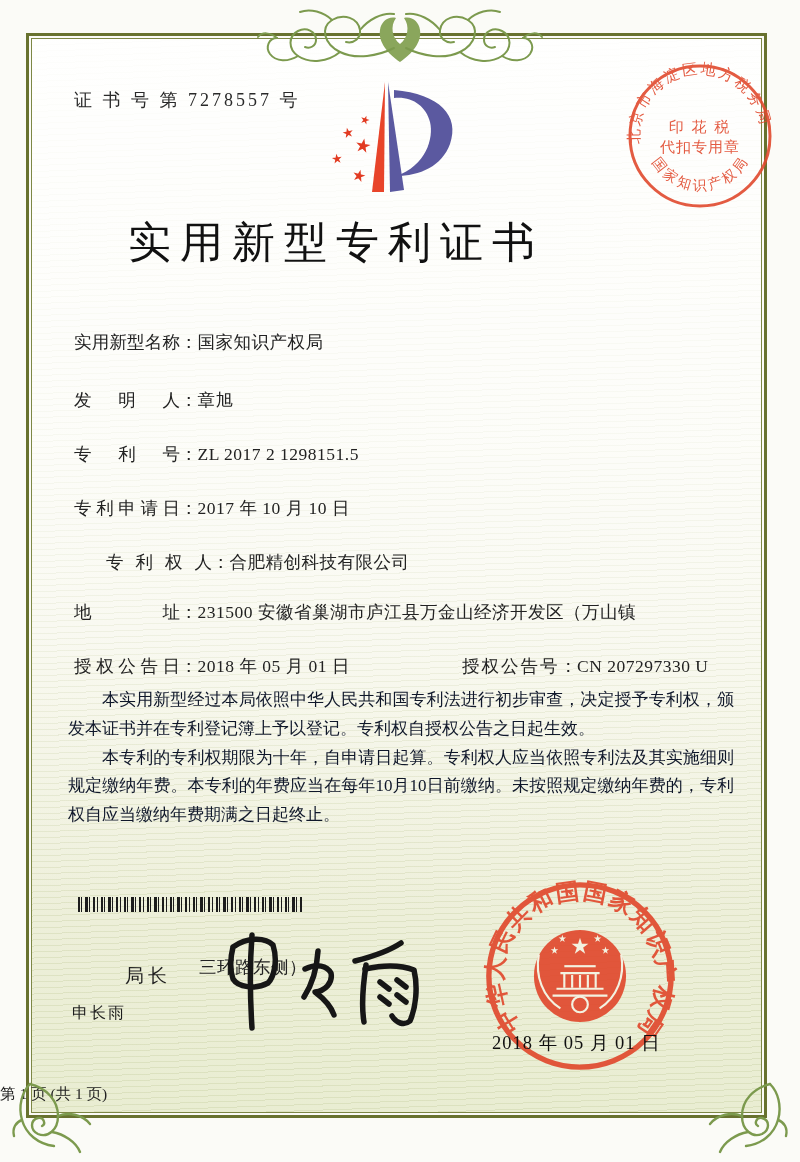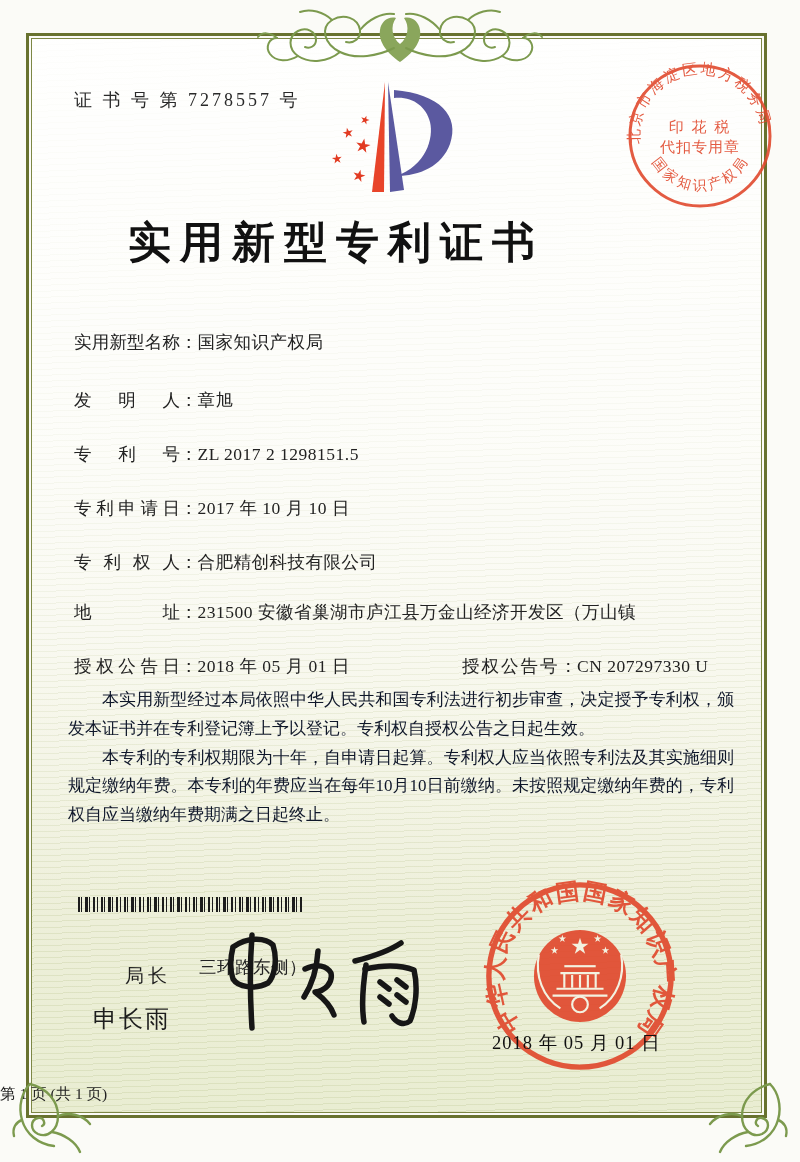--- a/index.html
+++ b/index.html
@@ -13,21 +13,21 @@
            border:3px solid #68722f; }
   .frame-inner { position:absolute; inset:2px; border:1px solid #7d8745;
     background:
       linear-gradient(to bottom, rgba(255,255,255,.92) 0%, rgba(255,255,255,.66) 38%, rgba(255,255,255,.25) 62%, rgba(255,255,255,0) 82%),
       repeating-linear-gradient(178deg, rgba(170,182,120,.22) 0 1px, rgba(255,255,255,0) 1px 6px),
       linear-gradient(to bottom,#fbfbf2 0%,#f6f6e9 55%,#edefd9 82%,#e9edd2 100%);
   }
 
   .cert-no { left:74px; top:88px; font-size:18px; letter-spacing:3px; color:#2a2a2a; }
 
-  .title { left:0; top:214px; width:672px; text-align:center; font-size:43px; font-weight:bold;
+  .title { left:0; top:214px; width:672px; text-align:center; font-size:43px; font-weight:normal;
            letter-spacing:9px; color:#111; }
 
   .fields { left:74px; top:328px; width:660px; font-size:17.5px; color:#222; }
   .frow { position:absolute; left:0; white-space:nowrap; }
   .flabel { display:inline-block; width:106px; text-align:justify; text-align-last:justify; vertical-align:top; }
   .fvalue { letter-spacing:.5px; }
   .addr2 { position:absolute; left:125px; top:627px; font-size:17.5px; letter-spacing:.5px; }
 
   .paras { left:68px; top:686px; width:666px; font-size:17px; line-height:28.8px;
            text-align:justify; color:#0f172a; }
@@ -36,21 +36,21 @@
   .barcode { left:78px; top:897px; width:224px; height:15px;
     background-image: repeating-linear-gradient(90deg,
       #1c1c1c 0 2px, transparent 2px 3px,
       #1c1c1c 3px 4px, transparent 4px 7px,
       #1c1c1c 7px 10px, transparent 10px 11px,
       #1c1c1c 11px 12px, transparent 12px 15px,
       #1c1c1c 15px 17px, transparent 17px 19px,
       #1c1c1c 19px 20px, transparent 20px 23px); }
 
   .signer-title { left:85px; top:963px; font-size:19px; letter-spacing:4px; color:#1d1d1d;margin-left:40px; }
-  .signer-name  { left:93px; top:1003px; font-size:24px; letter-spacing:2px; color:#1d1d1d; }
+  .signer-name  { left:72px; top:1003px; font-size:16px; letter-spacing:2px; color:#1d1d1d; }
 
   .seal-date { left:492px; top:1030px; font-size:18.5px; letter-spacing:1px; color:#101010; z-index:6; }
   .footer { left:0; top:1084px; width:800px; text-align:left; font-size:15.5px; color:#222; }
 
   svg text { font-family:"Liberation Serif","DejaVu Serif",serif; }
 </style>
 </head>
 <body>
 
 <div class="page">
@@ -132,21 +132,21 @@
     </text>
   </svg>
 
   <div class="abs title">实用新型专利证书</div>
 
   <div class="abs fields">
     <div class="frow" style="top:2px;"><span class="flabel">实用新型名称</span><span>：</span><span class="fvalue">国家知识产权局</span></div>
     <div class="frow" style="top:60px;"><span class="flabel">发明人</span><span>：</span><span class="fvalue">章旭</span></div>
     <div class="frow" style="top:114px;"><span class="flabel">专利号</span><span>：</span><span class="fvalue">ZL 2017 2 1298151.5</span></div>
     <div class="frow" style="top:168px;"><span class="flabel">专利申请日</span><span>：</span><span class="fvalue">2017 年 10 月 10 日</span></div>
-    <div class="frow" style="top:222px;"><span class="flabel">专利权人</span><span>：</span><span class="fvalue">合肥精创科技有限公司</span></div>
+    <div class="frow" style="top:222px;margin-left:32px;"><span class="flabel">专利权人</span><span>：</span><span class="fvalue">合肥精创科技有限公司</span></div>
     <div class="frow" style="top:272px;"><span class="flabel">地址</span><span>：</span><span class="fvalue">231500 安徽省巢湖市庐江县万金山经济开发区（万山镇</span></div>
     <div class="addr2">三环路东侧）</div>
     <div class="frow" style="top:326px;"><span class="flabel">授权公告日</span><span>：</span><span class="fvalue">2018 年 05 月 01 日</span></div>
     <div class="frow" style="top:326px;left:388px;"><span style="letter-spacing:2px;">授权公告号</span><span>：</span><span class="fvalue">CN 207297330 U</span></div>
   </div>
 
   <div class="abs paras">
     <p>本实用新型经过本局依照中华人民共和国专利法进行初步审查，决定授予专利权，颁发本证书并在专利登记簿上予以登记。专利权自授权公告之日起生效。</p>
     <p>本专利的专利权期限为十年，自申请日起算。专利权人应当依照专利法及其实施细则规定缴纳年费。本专利的年费应当在每年10月10日前缴纳。未按照规定缴纳年费的，专利权自应当缴纳年费期满之日起终止。</p>
   </div>

